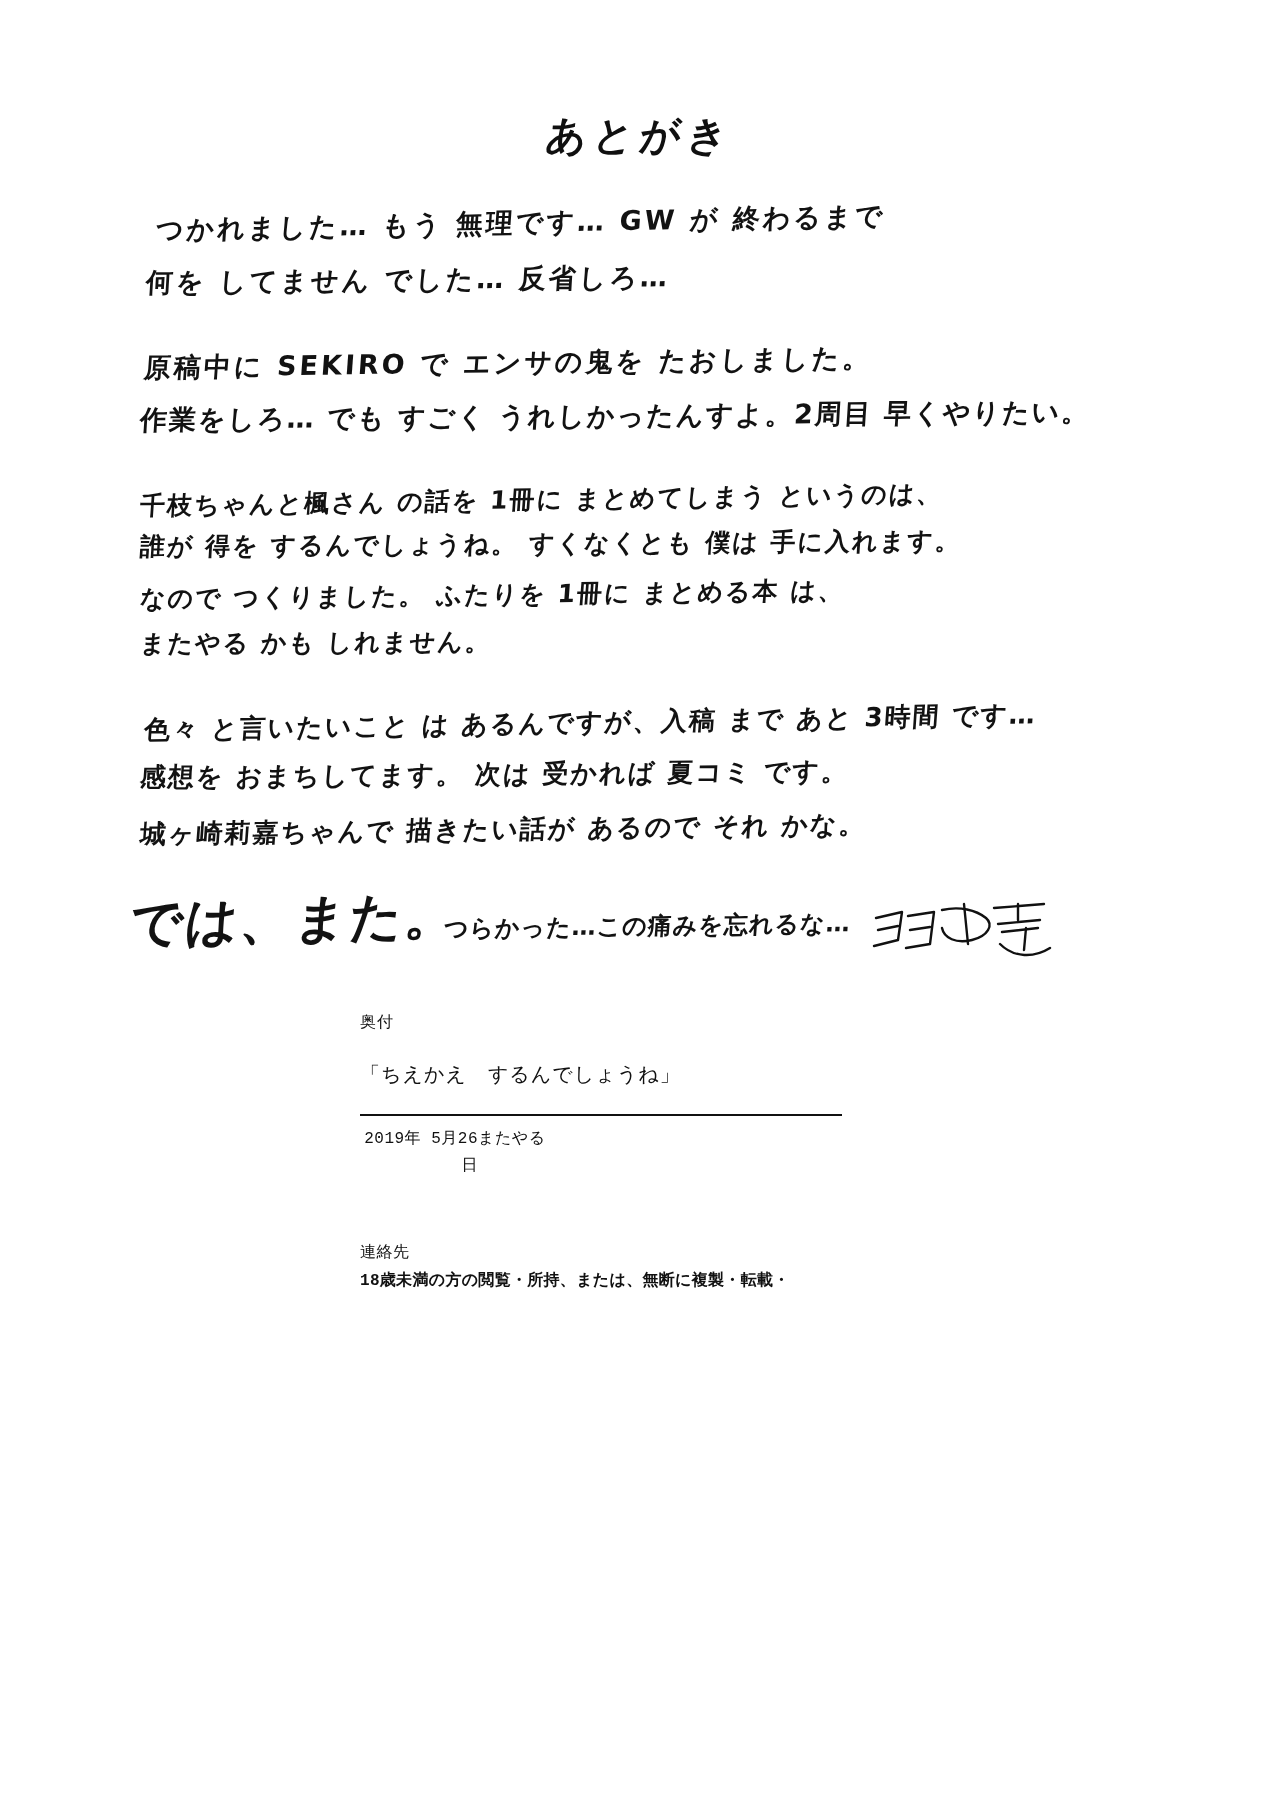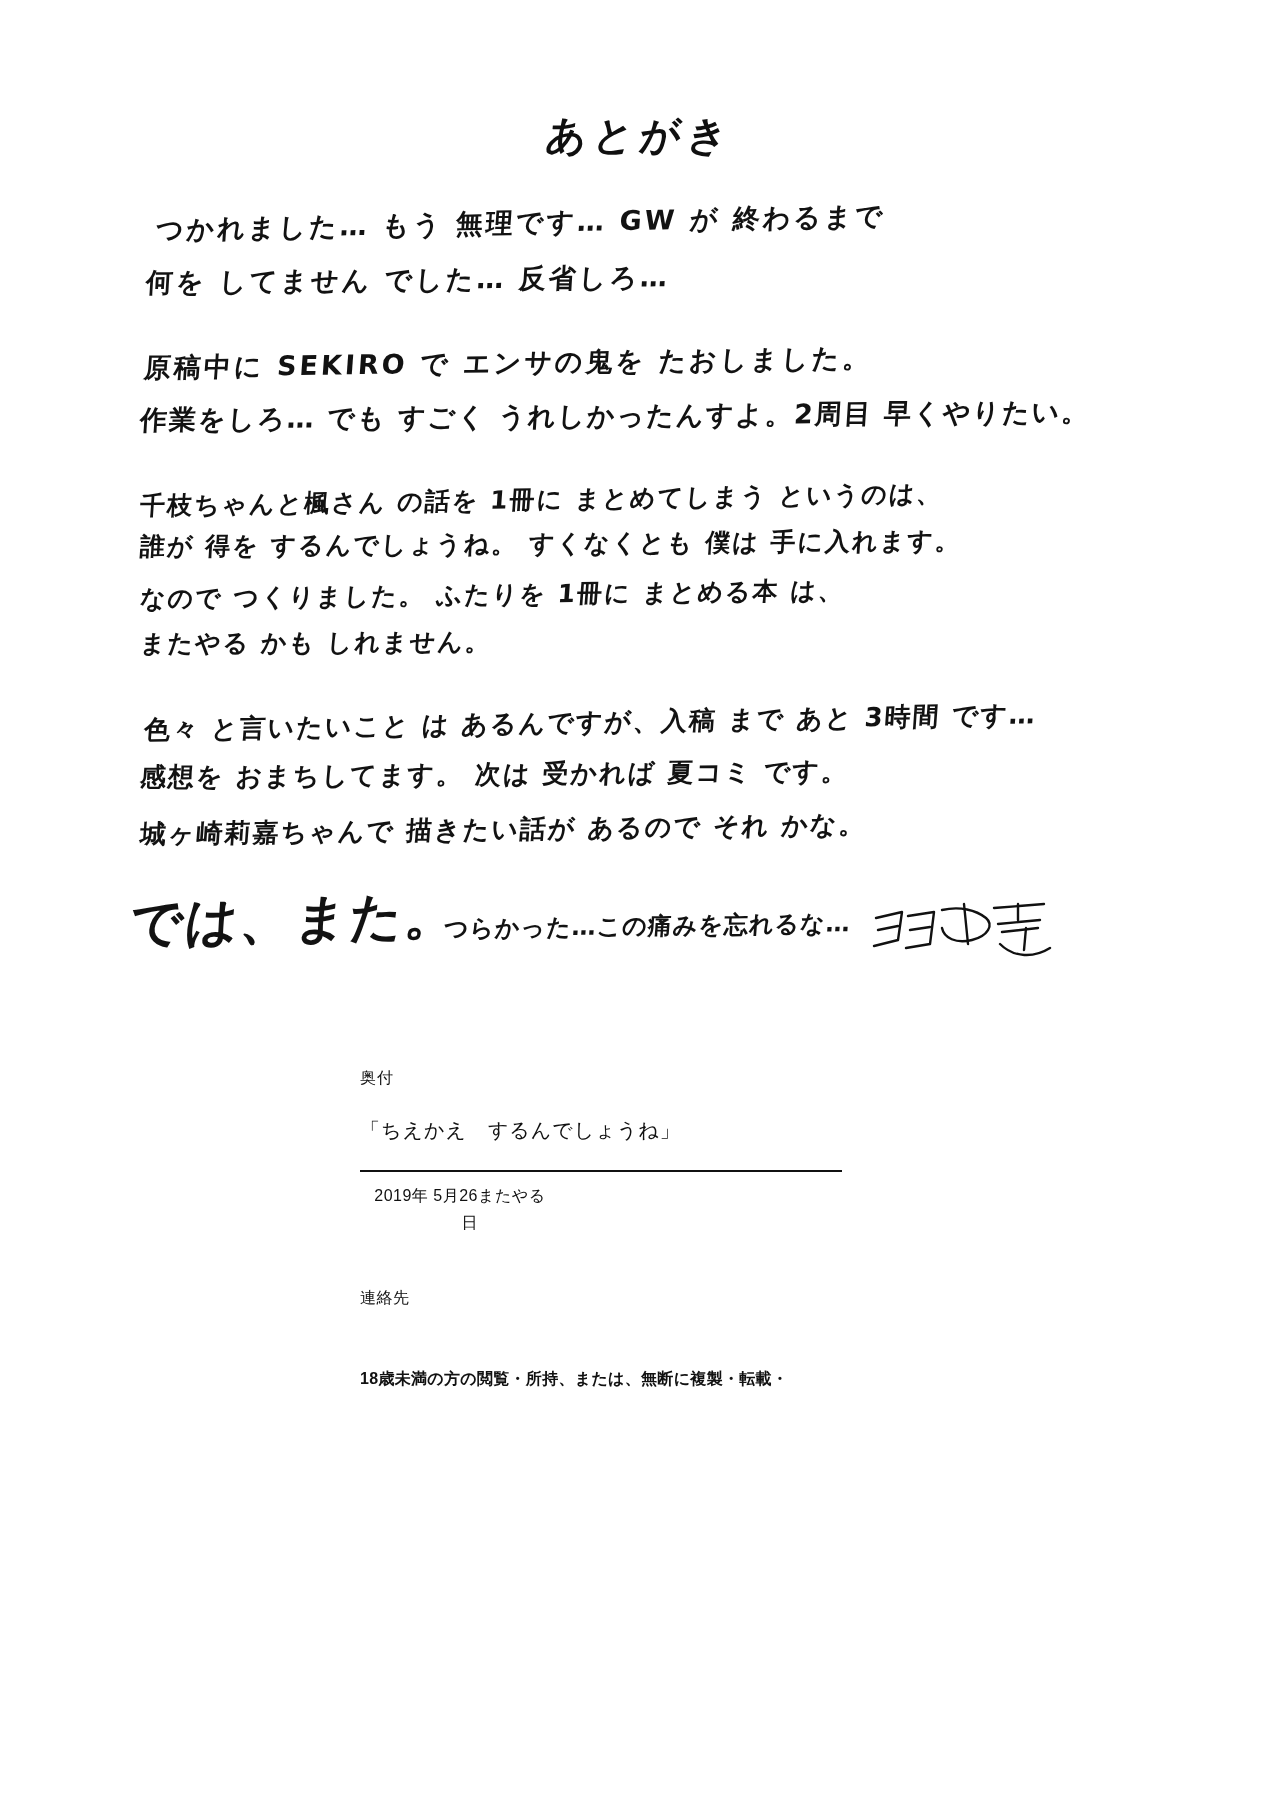--- a/index.html
+++ b/index.html
@@ -88,23 +88,23 @@
     left: 868px;
     top: 900px;
     width: 190px;
     height: 70px;
   }
 
   
   .colophon {
     position: absolute;
     left: 360px;
-    top: 1068px;
+    top: 1012px;
     width: 700px;
-    font-family: Liberation Sans, sans-serif;
+    font-family: Liberation Mono, monospace;
     color: #111111;
   }
   .colophon .c-label {
     font-size: 16px;
     margin-bottom: 28px;
     letter-spacing: 1px;
   }
   .colophon .c-title {
     font-size: 20px;
     letter-spacing: 1px;
@@ -120,31 +120,30 @@
     font-size: 16px;
     line-height: 27px;
     letter-spacing: 0.5px;
     display: flex;
     text-align: right;
   }
   .colophon .c-row .k { width: 118px; flex: none; }
   .colophon .c-row .v { }
 
   .colophon .c-contact {
-    margin-top: 48px;
+    margin-top: 60px;
     font-size: 16px;
     line-height: 27px;
     display: flex;
   }
   .colophon .c-contact .k { width: 118px; flex: none; letter-spacing: 0.5px; }
   .colophon .c-contact .v { }
   .colophon .c-contact .v div { white-space: nowrap; }
 
   .colophon .c-notice {
-    margin-top: 54px;
     font-size: 16px;
     line-height: 28px;
     letter-spacing: 0.3px;
     font-weight: 700;
   }
   .colophon .c-notice div { white-space: nowrap; }
 </style>
 </head>
 <body>
 

